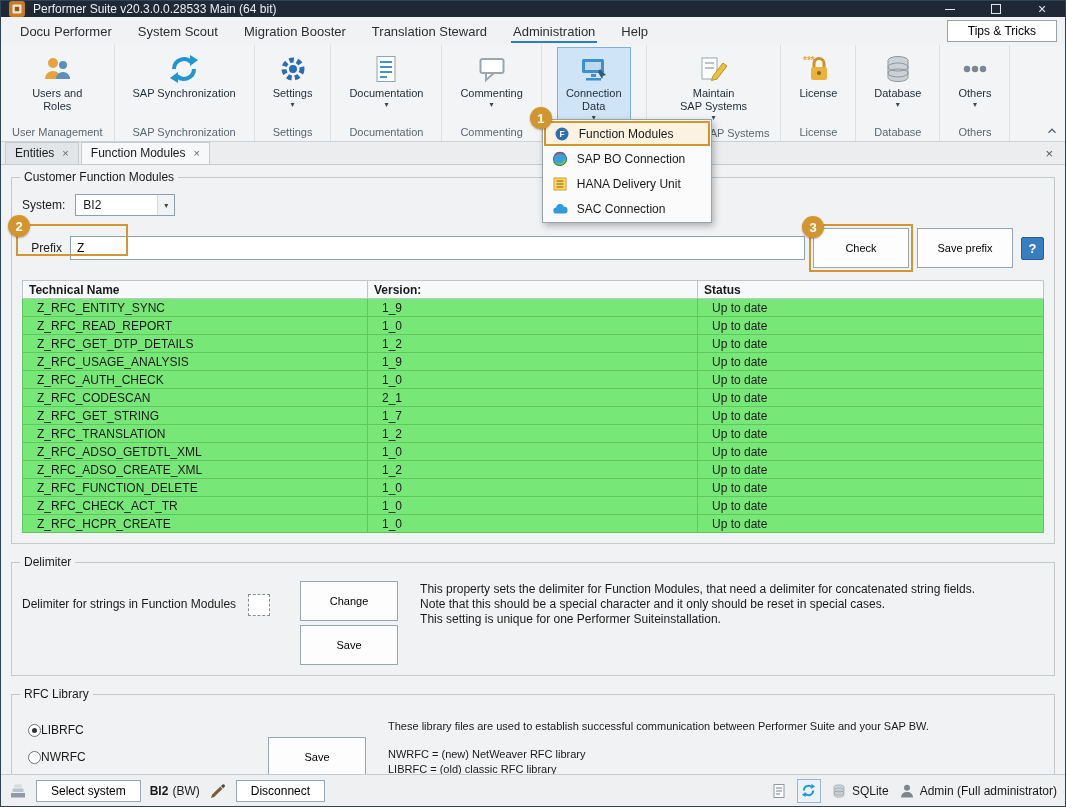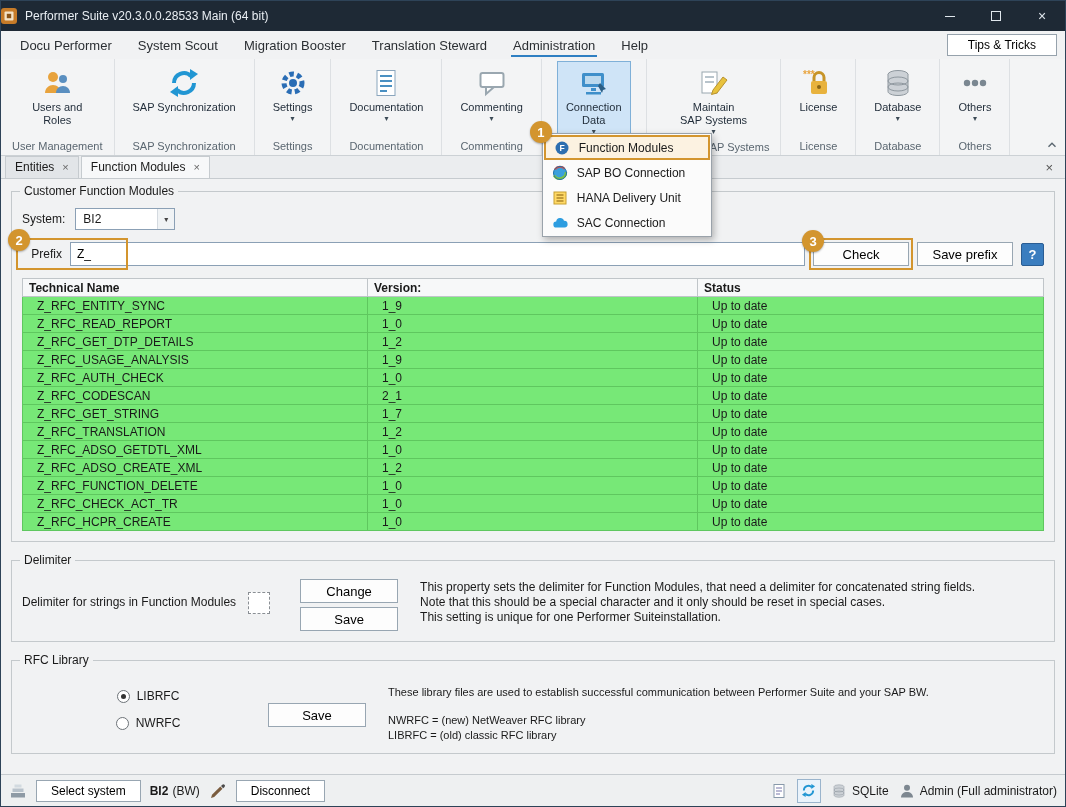--- a/index.html
+++ b/index.html
@@ -3,22 +3,22 @@
 <meta charset="utf-8">
 <style>
   * { box-sizing: border-box; margin: 0; padding: 0; }
   html,body { width:1066px; height:807px; }
   body { font-family:"Liberation Sans", sans-serif; font-size:12px; color:#1a1a1a; background:#fff; }
 
   .window { position:relative; width:1066px; height:807px; background:#f1f2f3;
             border:1px solid #2e4358; display:flex; flex-direction:column; overflow:hidden; }
 
   
-  .titlebar { height:30px; background:var(--titlebar-bg); color:#e9eef3; display:flex;
-              align-items:center; flex:0 0 auto; }
+  .titlebar { height:16px; background:var(--titlebar-bg); color:#e9eef3; display:flex;
+              align-items:center; padding-left:8px; flex:0 0 auto; }
   .app-icon { width:16px; height:16px; margin-right:8px; }
   .app-icon svg { width:16px; height:16px; display:block; }
   .title-text { font-size:12px; }
   .win-controls { margin-left:auto; display:flex; height:100%; }
   .win-btn { width:46px; height:100%; display:flex; align-items:center; justify-content:center; color:#dfe6ec; font-size:14px; }
   .glyph-min { width:10px; height:1px; background:#dfe6ec; display:block; }
   .glyph-max { width:10px; height:10px; border:1px solid #dfe6ec; display:block; }
 
   
   .menubar { height:28px; background:#f1f2f3; display:flex; align-items:stretch; padding-left:6px; flex:0 0 auto; }
@@ -66,21 +66,21 @@
   .groupbox-label { position:absolute; top:-8px; left:8px; background:#f1f2f3; padding:0 4px; font-size:12px; }
 
   .sys-row { display:flex; align-items:center; gap:10px; margin:2px 0 12px; }
   .combo { width:100px; height:22px; background:#fff; border:1px solid #8ba0b5; display:flex; align-items:center; padding-left:7px; }
   .combo-arrow { margin-left:auto; width:17px; height:100%; display:flex; align-items:center; justify-content:center;
                  color:#444; font-size:8px; border-left:1px solid #d4dae0; background:#f0f3f5; }
 
   .prefix-row { display:flex; align-items:center; gap:8px; margin-bottom:12px; position:relative; }
   .prefix-label { width:40px; flex:0 0 40px;text-align:right; }
   .prefix-input { flex:1; height:24px; border:1px solid #8ba0b5; background:#fff; padding:0 6px; font:inherit; font-size:12px; }
-  .btn { height:24px; background:#fdfdfd; border:1px solid #98a6b2; padding:0 12px; font:inherit; font-size:13px; min-width:96px; }
+  .btn { height:40px; background:#fdfdfd; border:1px solid #98a6b2; padding:0 12px; font:inherit; font-size:11px; min-width:96px; }
   .check-wrap { position:relative; }
   .help-btn { width:23px; height:23px; min-width:23px; background:#3a7dbf; color:#fff; border:1px solid #2a5d93;
               font-weight:bold; font-size:13px; border-radius:2px; }
 
   .anno { position:absolute; border:2px solid var(--annotation-orange); pointer-events:none; z-index:99; }
   .prefix-anno { left:-6px; top:-4px; width:112px; height:32px; }
   .check-anno { left:-4px; top:-4px; right:-4px; bottom:-4px; }
   .badge { position:absolute; width:22px; height:22px; border-radius:50%; background:var(--annotation-orange);
            color:#fff; font-weight:bold; font-size:13px; display:flex; align-items:center; justify-content:center;
            z-index:100; box-shadow:0 1px 2px rgba(0,0,0,.3); }
@@ -96,21 +96,21 @@
 
   .delim-body { display:flex; align-items:flex-start; padding-top:4px; }
   .delim-label { margin-top:16px; }
   .delim-char-box { width:22px; height:22px; border:1px dashed #8a8f94; background:#fff; margin:13px 14px 0 12px; flex:0 0 22px; }
   .delim-buttons { display:flex; flex-direction:column; gap:4px; margin-left:16px; }
   .delim-buttons .btn { width:98px; }
   .delim-desc { margin-left:22px; font-size:12px; line-height:15px; padding-top:1px; }
 
   .rfc-body { display:flex; align-items:flex-start; padding-top:2px; }
   .rfc-radios { display:flex; flex-direction:column; gap:13px; margin-top:12px; width:246px; padding-left:6px; }
-  .radio-row { display:flex; align-items:center; gap:7px; cursor:default;justify-content:center; }
+  .radio-row { display:flex; align-items:center; gap:0; cursor:default; }
   .radio { width:13px; height:13px; border:1px solid #6d7378; border-radius:50%; background:#fff; position:relative; flex:0 0 13px; }
   .radio.checked::after { content:""; position:absolute; inset:3px; border-radius:50%; background:#333; }
   .rfc-save { margin-top:26px; width:98px; flex:0 0 98px; }
   .rfc-desc { margin-left:22px; font-size:11px; line-height:15px; padding-top:8px; }
   .rfc-desc .line1 { margin-bottom:13px; }
 
   
   .statusbar { height:32px; border-top:1px solid #c6cbcf; background:#eef0f1; display:flex; align-items:center;
                padding:0 8px; gap:9px; flex:0 0 auto; }
   .sb-icon { width:18px; height:18px; display:flex; align-items:center; justify-content:center; }

